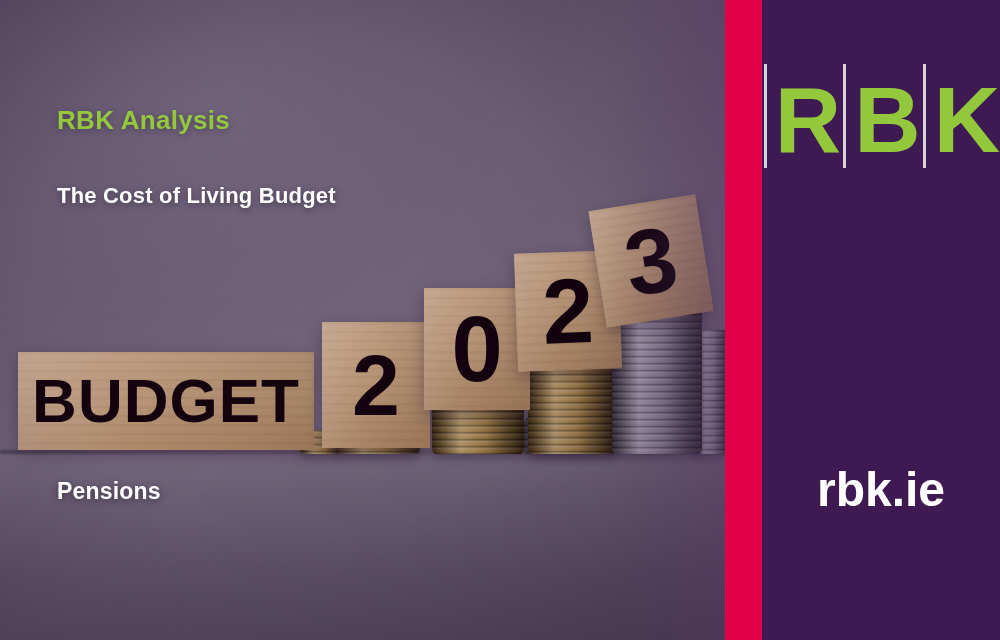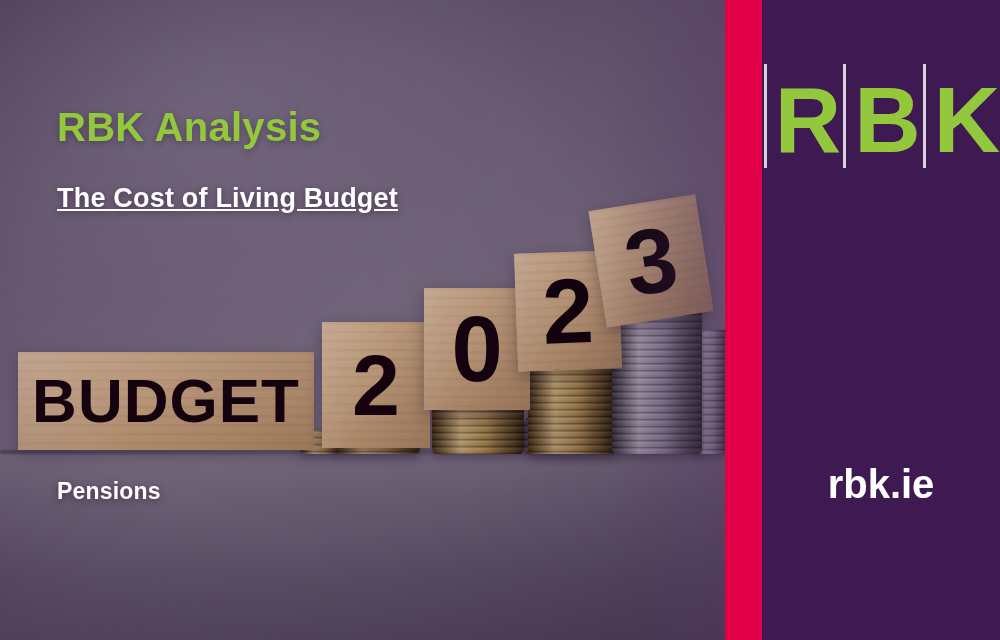--- a/index.html
+++ b/index.html
@@ -238,43 +238,42 @@
 
   
   .panel-url {
     position: absolute;
     left: 0;
     right: 0;
     top: 462px;
     text-align: center;
     font-family: "Liberation Sans", sans-serif;
     font-weight: 700;
-    font-size: 40px;
+    font-size: 48px;
     letter-spacing: 0px;
   }
 
   
   .headline {
     position: absolute;
     left: 57px;
     top: 105px;
-    font-size: 40px;
+    font-size: 26px;
     font-weight: 700;
     letter-spacing: 0.3px;
     text-shadow: 0 2px 6px rgba(30,12,40,0.35);
   }
   .subhead {
     position: absolute;
     left: 57px;
     top: 183px;
-    font-size: 27px;
+    font-size: 22px;
     font-weight: 700;
     letter-spacing: 0.2px;
     text-shadow: 0 2px 6px rgba(30,12,40,0.45);
-    text-decoration: underline;
   }
   .topic {
     position: absolute;
     left: 57px;
     top: 478px;
     font-size: 23px;
     font-weight: 700;
     letter-spacing: 0.2px;
     text-shadow: 0 2px 7px rgba(30,12,40,0.5);
   }

